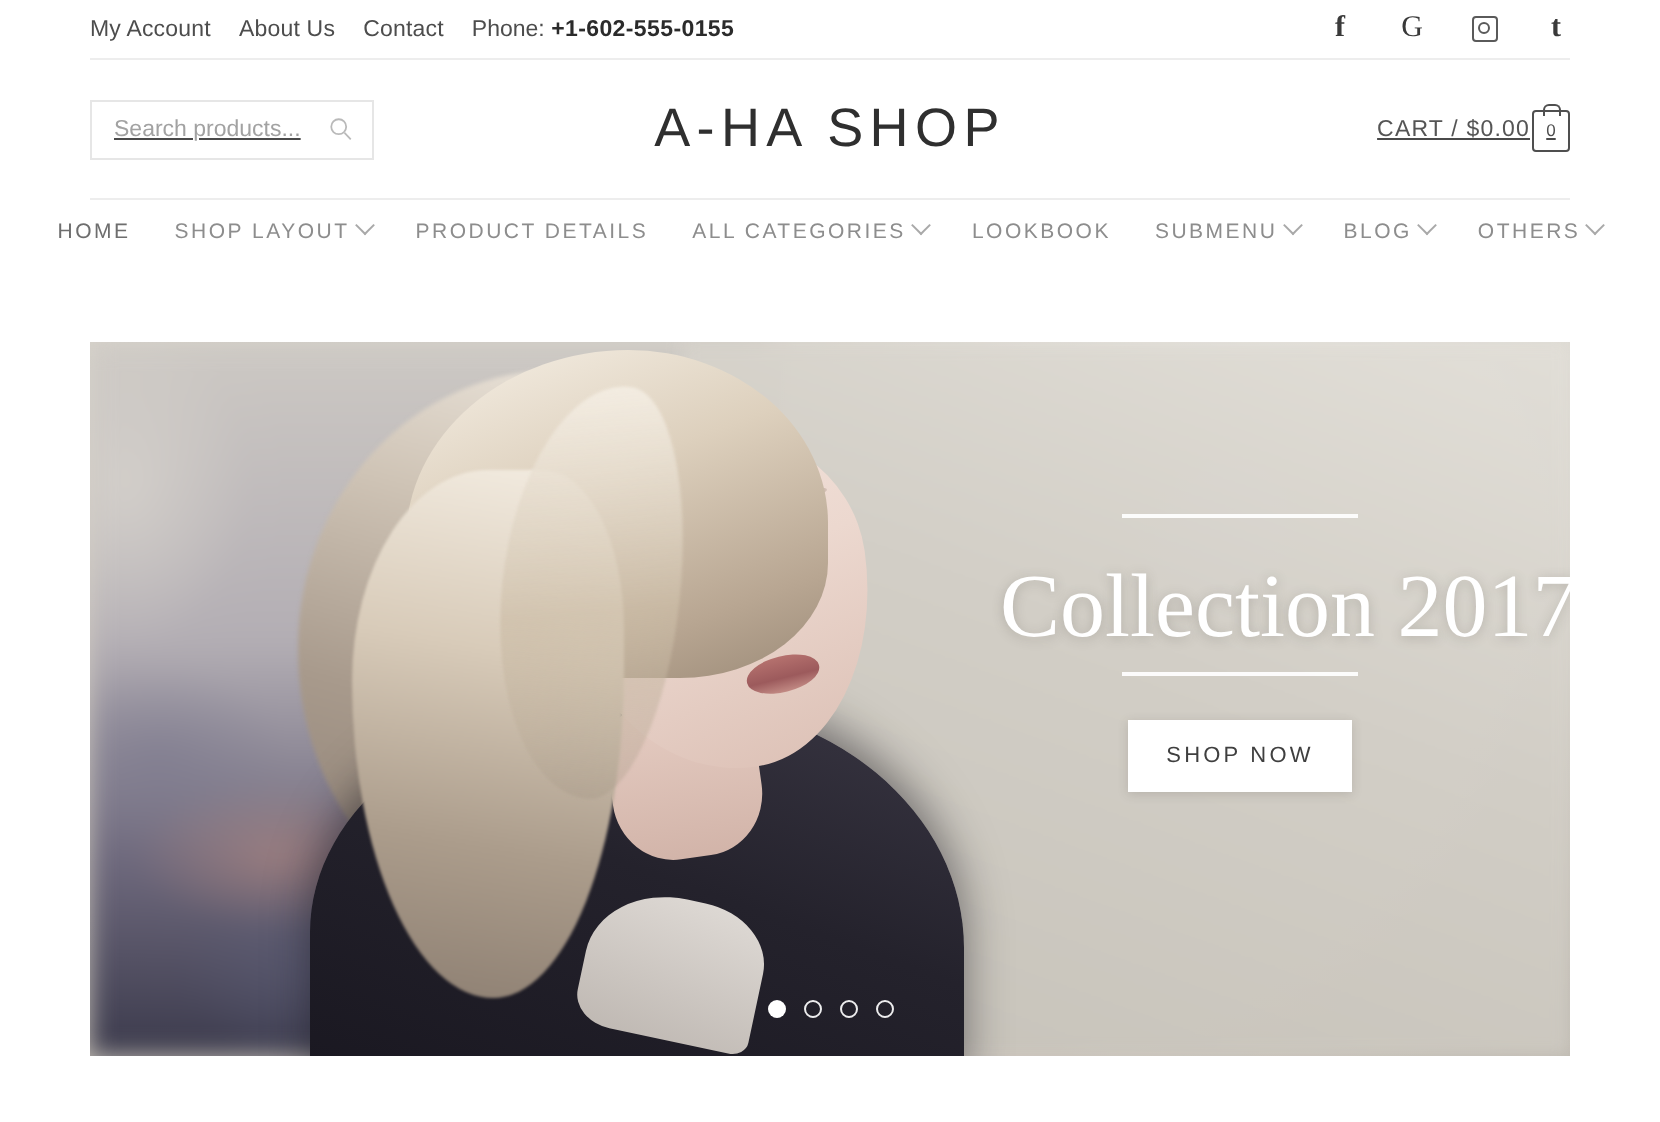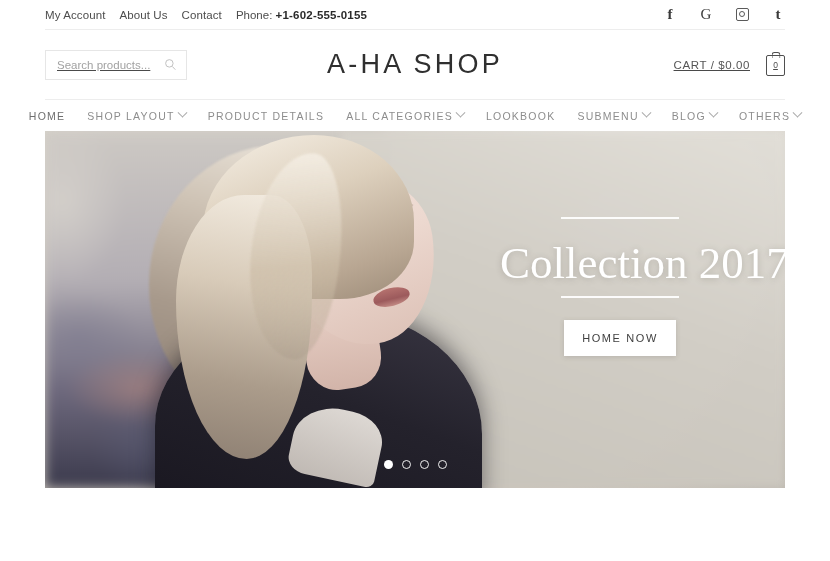--- a/index.html
+++ b/index.html
@@ -111,21 +111,21 @@
     color: #2f2f2f;
     font-weight: 400;
     font-family: "Liberation Sans", sans-serif;
     pointer-events: none;
   }
 
   .cart {
     margin-left: auto;
     display: flex;
     align-items: center;
-    gap: 16px;
+    gap: 1px;
     position: relative;
     z-index: 2;
   }
   .cart-text { font-size: 11.5px; color: #555; letter-spacing: 0.6px; }
   .bag {
     width: 17px; height: 19px;
     border: 1.4px solid #4f4f4f;
     border-radius: 2px;
     position: relative;
     display: flex; align-items: center; justify-content: center;
@@ -165,21 +165,21 @@
   .nav-item.active { color: #6e6e6e; }
   .caret {
     display: inline-block;
     width: 6px; height: 6px;
     border-right: 1.2px solid #a9a9a9;
     border-bottom: 1.2px solid #a9a9a9;
     transform: rotate(45deg) translate(-2px, -2px);
   }
 
   
-  .hero-wrap { padding: 0 45px; box-sizing: border-box; }
+  .hero-wrap { padding: 0 45px; box-sizing: border-box; margin-top: 40px; }
   .hero {
     position: relative;
     width: 740px;
     height: 357px;
     overflow: hidden;
     background: #bdb9b2;
   }
   .hero-bg { position: absolute; inset: 0; }
 
   
@@ -468,21 +468,21 @@
           <div class="m-hair-top"></div>
           <div class="m-hair-front"></div>
           <div class="m-strand"></div>
         </div>
       </div>
 
       <div class="hero-content">
         <div class="rule"></div>
         <div class="hero-title">Collection 2017</div>
         <div class="rule"></div>
-        <div class="hero-btn">HOME NOW</div>
+        <div class="hero-btn">SHOP NOW</div>
       </div>
 
       <div class="dots">
         <span class="dot active"></span>
         <span class="dot"></span>
         <span class="dot"></span>
         <span class="dot"></span>
       </div>
     </div>
   </div>

